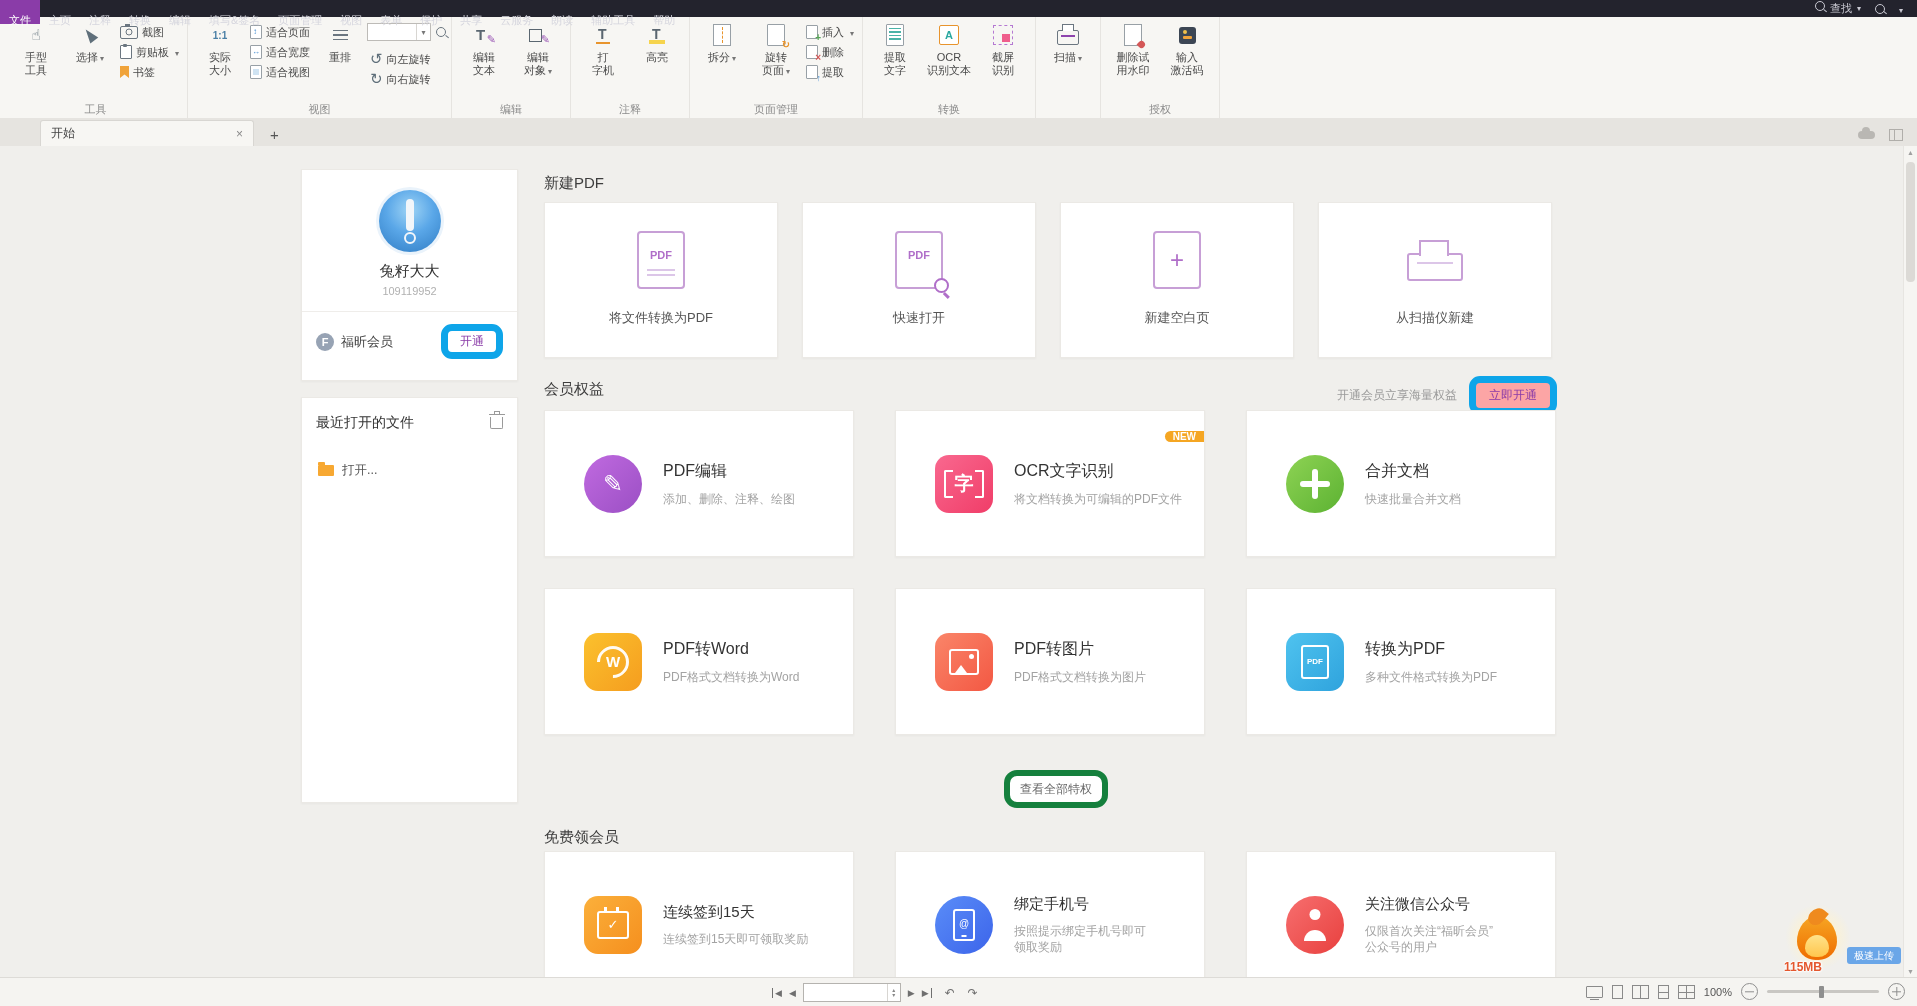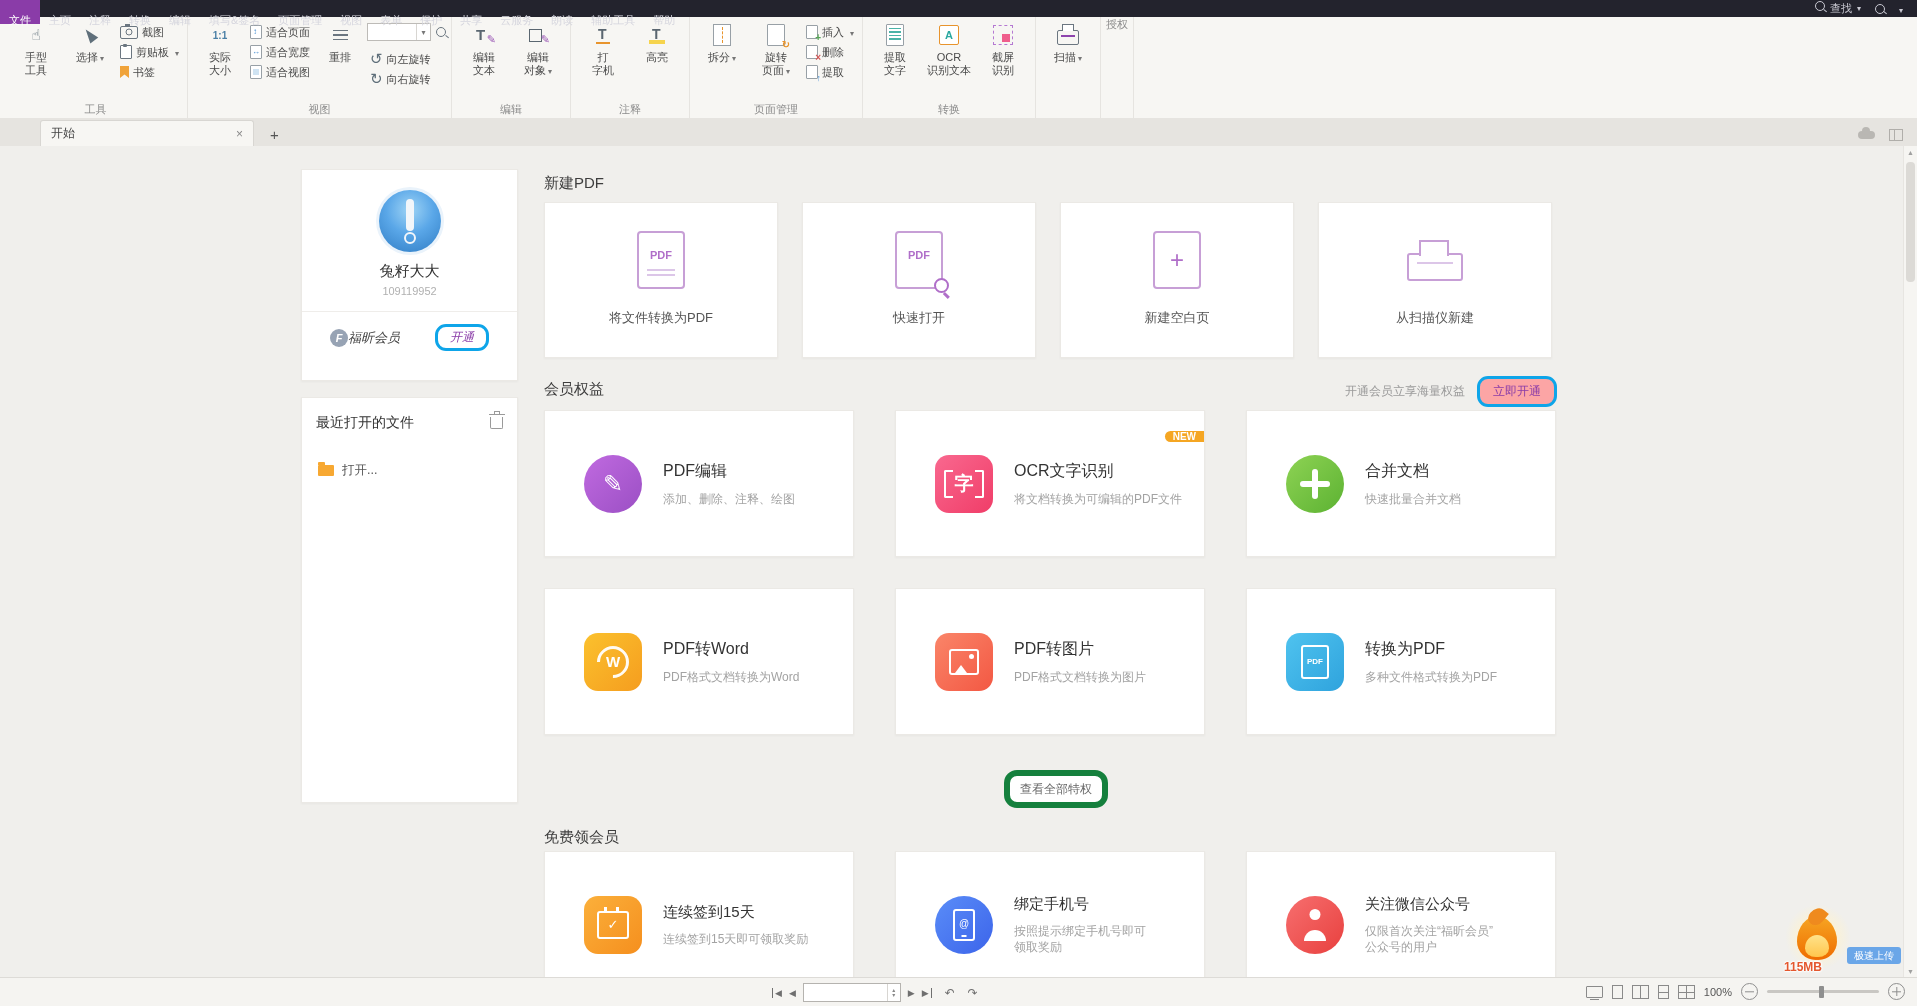--- a/index.html
+++ b/index.html
@@ -104,25 +104,25 @@
   .content{position:absolute;top:146px;left:0;right:0;bottom:28px;background:#f0efec;overflow:hidden;}
   .card{background:#fff;border:1px solid #ebe9e5;box-shadow:0 1px 2px rgba(0,0,0,.04);}
 
   .profile-card{position:absolute;left:301px;top:23px;width:215px;height:210px;text-align:center;}
   .avatar{width:62px;height:62px;border-radius:50%;margin:20px auto 10px;background:radial-gradient(circle at 50% 32%,#9fd4f5 0%,#5aa7e8 45%,#2f7cc4 100%);position:relative;box-shadow:0 0 0 3px #eaf3fb;}
   .avatar::before{content:"";position:absolute;left:50%;top:9px;transform:translateX(-50%);width:8px;height:32px;background:#f2f6fa;border-radius:4px;}
   .avatar::after{content:"";position:absolute;left:50%;bottom:8px;transform:translateX(-50%);width:8px;height:8px;border:2px solid #f2f6fa;border-radius:50%;background:transparent;}
   .profile-name{font-size:15px;color:#333;}
   .profile-id{font-size:11px;color:#b0b0b0;margin-top:4px;}
   .profile-divider{height:1px;background:#efedea;margin:14px 0 0;}
-  .member-row{display:flex;align-items:center;padding:12px 28px 0;gap:0;text-align:left;font-style:italic;}
+  .member-row{display:flex;align-items:center;padding:12px 14px 0;gap:7px;text-align:left;}
   .fcoin{width:18px;height:18px;border-radius:50%;background:#97a3b4;color:#fff;font-size:11px;font-weight:bold;display:inline-flex;align-items:center;justify-content:center;}
   .fcoin::before{content:"F";}
   .member-label{font-size:13px;color:#444;}
-  .pill{margin-left:auto;border:3px solid #0ea5e9;color:#8a3ca8;border-radius:11px;padding:2px 12px;font-size:12px;background:#fff;cursor:default;}
+  .pill{margin-left:auto;border:7px solid #0ea5e9;color:#8a3ca8;border-radius:11px;padding:2px 12px;font-size:12px;background:#fff;cursor:default;}
 
   .recent-card{position:absolute;left:301px;top:251px;width:215px;height:404px;}
   .recent-head{display:flex;align-items:center;padding:16px 14px 0;}
   .recent-title{font-size:14px;color:#333;}
   .ic-trash{margin-left:auto;width:11px;height:11px;border:1.2px solid #9a9a9a;border-top:none;border-radius:0 0 2px 2px;position:relative;display:inline-block;}
   .ic-trash::before{content:"";position:absolute;top:-3.5px;left:-2.5px;right:-2.5px;height:1.5px;background:#9a9a9a;}
   .ic-trash::after{content:"";position:absolute;top:-6px;left:2.5px;width:4px;height:2px;border:1.2px solid #9a9a9a;border-bottom:none;}
   .recent-open{display:flex;align-items:center;gap:8px;padding:30px 16px 0;font-size:12.5px;color:#555;cursor:default;}
   .folder{width:16px;height:11px;background:#f7a832;border-radius:1px;position:relative;display:inline-block;}
   .folder::before{content:"";position:absolute;top:-3px;left:0;width:7px;height:3px;background:#f7a832;border-radius:1px 1px 0 0;}
@@ -477,20 +477,36 @@
           <div class="icw">
               <span class="ig ig-scan"></span>
             </div>
           <span class="rlbl">扫描</span><span class="rcar"></span>
         </div>
       </div>
       <div class="rgroup-label"></div>
     </div>
 
     <div class="rgroup">
+      <div class="rgroup-body">
+        <div class="rbig">
+          <div class="icw">
+              <span class="ig ig-rwm"></span>
+            </div>
+          <span class="rlbl">删除试
+用水印</span>
+        </div>
+        <div class="rbig">
+          <div class="icw">
+              <span class="ig ig-code"></span>
+            </div>
+          <span class="rlbl">输入
+激活码</span>
+        </div>
+      </div>
       <div class="rgroup-label">授权</div>
     </div>
 
   </div>
 
   <div class="tabbar">
     <div class="tab">
       <span>开始</span>
       <span class="tab-close"></span>
     </div>

